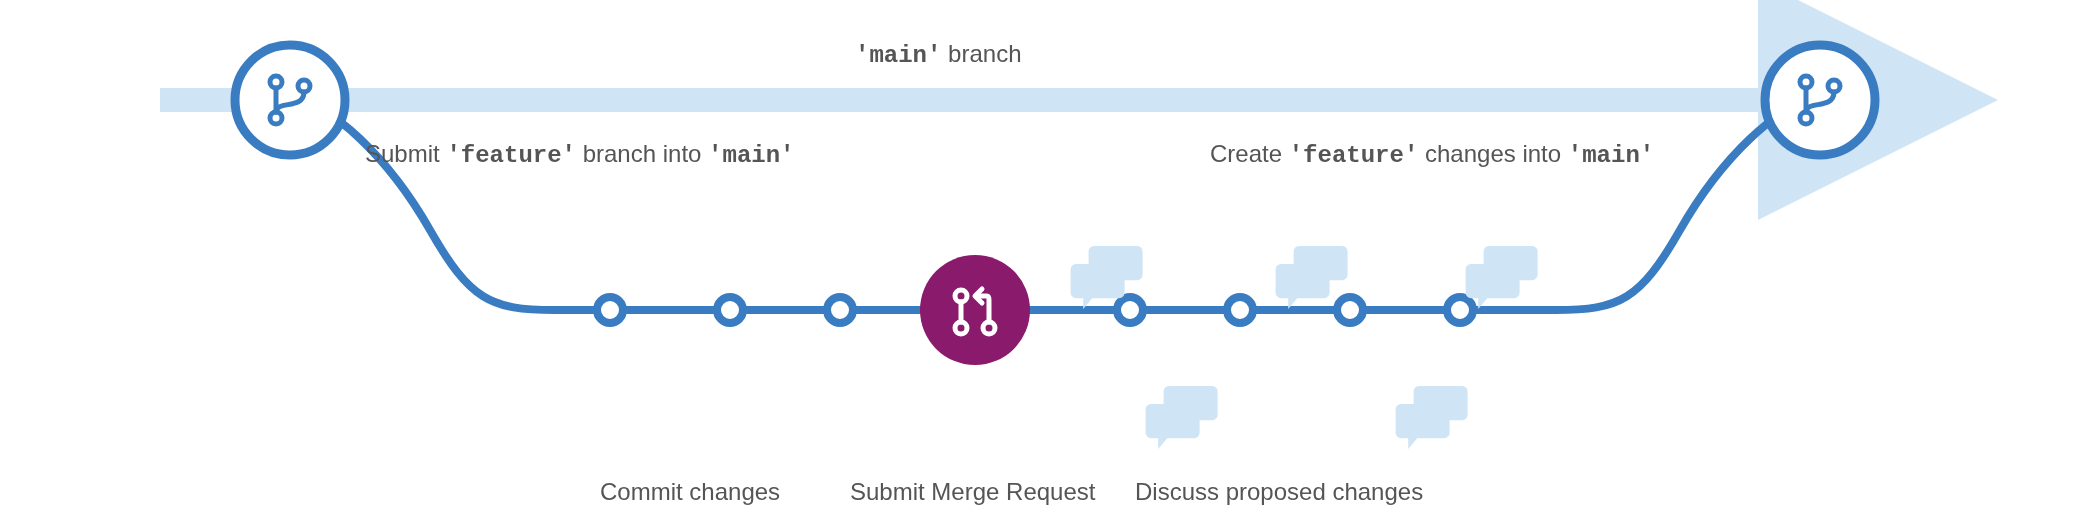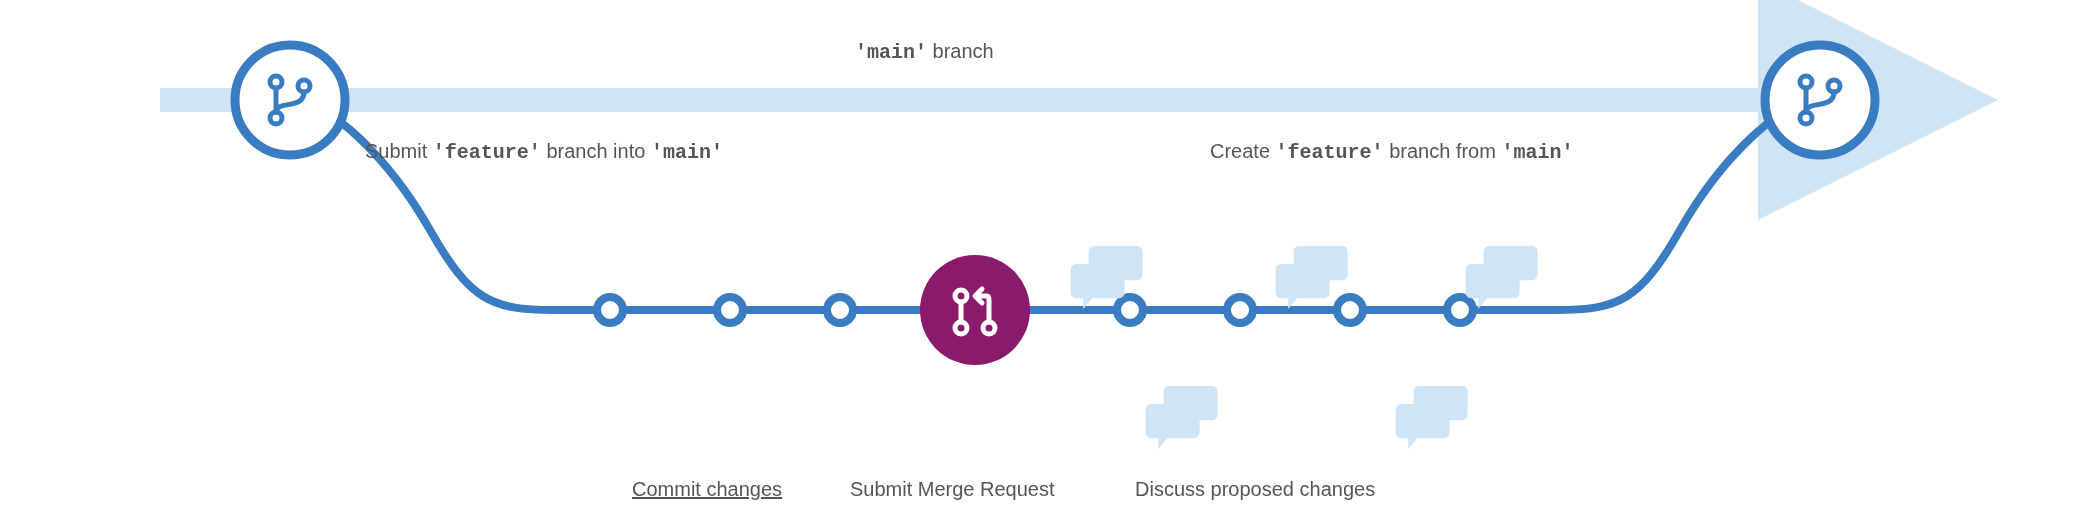--- a/index.html
+++ b/index.html
@@ -14,27 +14,27 @@
   }
   svg.diagram {
     position: absolute;
     top: 0; left: 0;
     width: 2098px;
     height: 528px;
   }
   
   .txt {
     position: absolute;
-    font-size: 20px;
+    font-size: 24px;
     color: #555;
     white-space: nowrap;
   }
   .txt .strong { font-weight: 700; }
   .txt .code, .txt .q { font-family: "SFMono-Regular", Consolas, "Liberation Mono", Menlo, monospace; }
-  .lbl-commit  { left: 632px; top: 478px; text-decoration: underline; }
+  .lbl-commit  { left: 600px; top: 478px; }
   .lbl-submit  { left: 850px; top: 478px; }
   .lbl-discuss { left: 1135px; top: 478px; text-align: right; }
   .lbl-main    { left: 855px; top: 40px; }
   .lbl-create  { left: 365px; top: 140px; }
   .lbl-merge   { left: 1210px; top: 140px; }
 </style>
 </head>
 <body>
 
 <svg class="diagram" viewBox="0 0 2098 528">
@@ -119,18 +119,18 @@
 
 <div class="txt lbl-main">
   <span class="code strong">'main'</span><span> branch</span>
 </div>
 
 <div class="txt lbl-create">
   <span>Submit </span><span class="code strong">'feature'</span><span> branch into </span><span class="code strong">'main'</span>
 </div>
 
 <div class="txt lbl-merge">
-  <span>Create </span><span class="code strong">'feature'</span><span> branch from </span><span class="code strong">'main'</span>
+  <span>Create </span><span class="code strong">'feature'</span><span> changes into </span><span class="code strong">'main'</span>
 </div>
 
 <div class="txt lbl-commit">Commit changes</div>
 <div class="txt lbl-submit">Submit Merge Request</div>
 <div class="txt lbl-discuss">Discuss proposed changes</div>
 
 </body></html>

